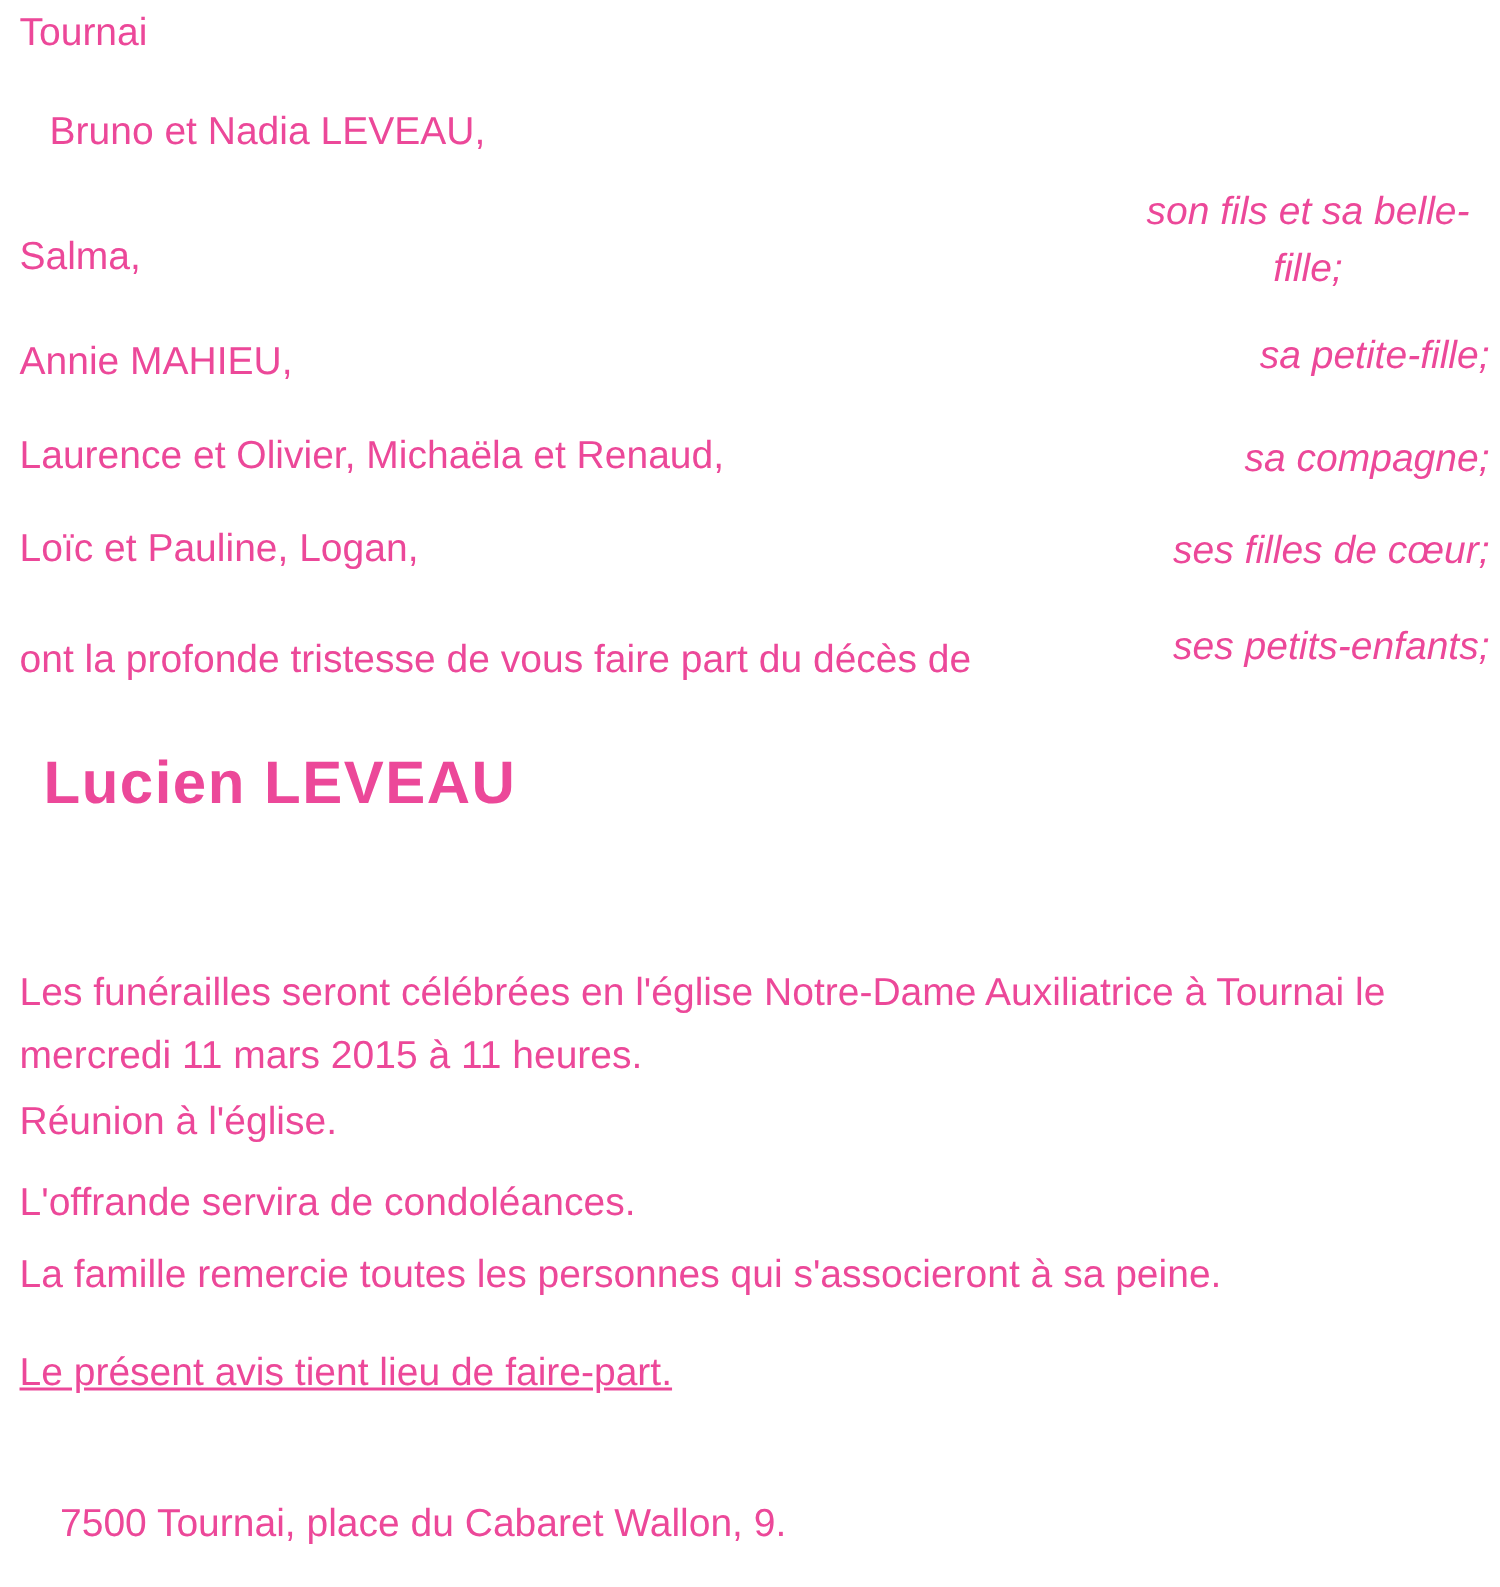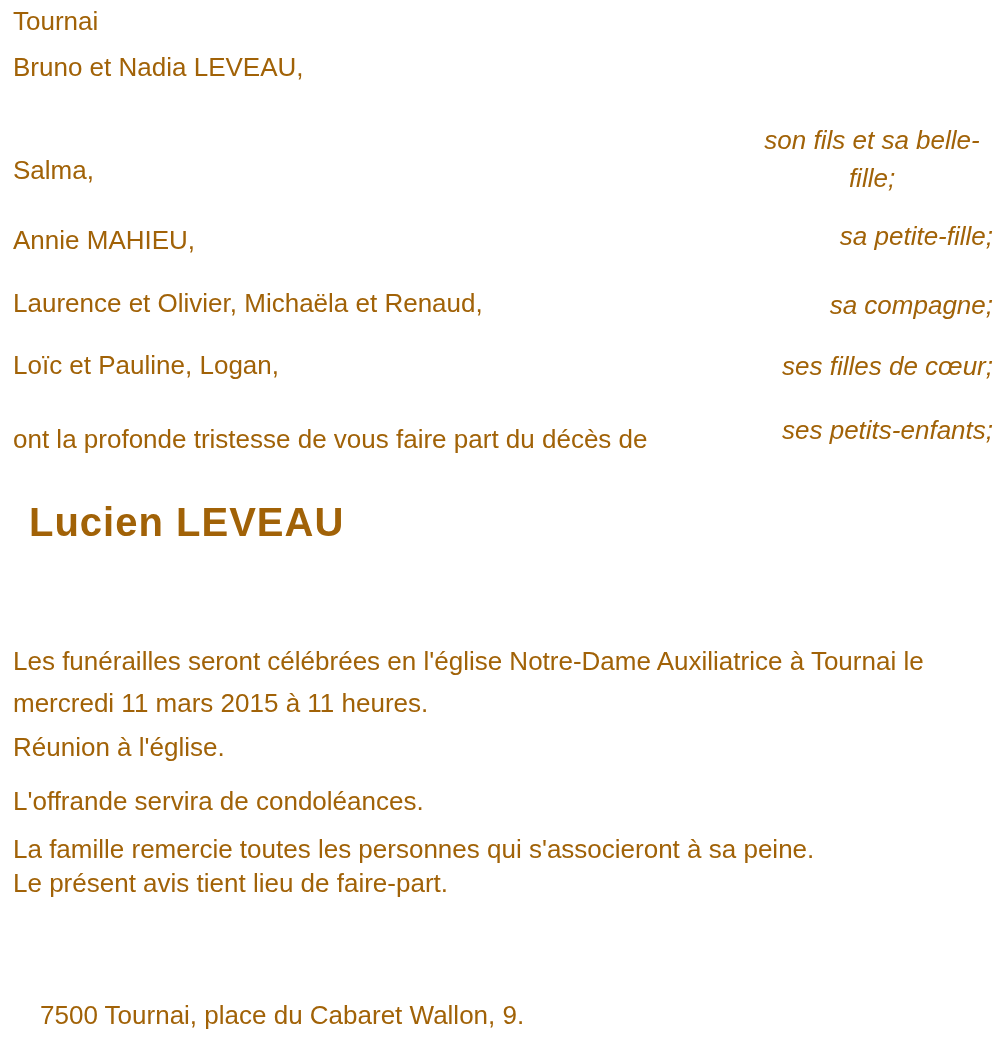--- a/index.html
+++ b/index.html
@@ -5,21 +5,21 @@
   html, body {
     margin: 0;
     padding: 0;
     background: #ffffff;
   }
   .page {
     position: relative;
     width: 1000px;
     height: 1058px;
     background: #ffffff;
-    color: #a16207;
+    color: #ec4899;
     font-family: "Liberation Sans", "DejaVu Sans", sans-serif;
     overflow: hidden;
   }
   .line {
     position: absolute;
     left: 13px;
     font-size: 26px;
     line-height: 38px;
     white-space: nowrap;
   }
@@ -56,21 +56,21 @@
     max-width: 932px;
   }
 </style>
 </head>
 <body>
 
 <div class="page">
 
   <div class="line" style="top: 2px;">Tournai</div>
 
-  <div class="line" style="top: 48px;">Bruno et Nadia LEVEAU,</div>
+  <div class="line" style="top: 68px; margin-left: 20px;">Bruno et Nadia LEVEAU,</div>
   <div class="relation wrap" style="top: 81px;">son fils et sa belle-fille;</div>
 
   <div class="line" style="top: 151px;">Salma,</div>
   <div class="relation" style="top: 177px;">sa petite-fille;</div>
 
   <div class="line" style="top: 221px;">Annie MAHIEU,</div>
   <div class="relation" style="top: 246px;">sa compagne;</div>
 
   <div class="line" style="top: 284px;">Laurence et Olivier, Michaëla et Renaud,</div>
   <div class="relation" style="top: 307px;">ses filles de cœur;</div>
@@ -84,17 +84,17 @@
 
 
   <div class="para" style="top: 640px;">Les funérailles seront célébrées en l'église Notre-Dame Auxiliatrice à Tournai le mercredi 11 mars 2015 à 11 heures.</div>
 
   <div class="line" style="top: 728px;">Réunion à l'église.</div>
 
   <div class="line" style="top: 782px;">L'offrande servira de condoléances.</div>
 
   <div class="line" style="top: 830px;">La famille remercie toutes les personnes qui s'associeront à sa peine.</div>
 
-  <div class="line" style="top: 864px;">Le présent avis tient lieu de faire-part.</div>
+  <div class="line" style="top: 895px; text-decoration: underline;">Le présent avis tient lieu de faire-part.</div>
 
   <div class="line" style="top: 996px; margin-left: 27px;">7500 Tournai, place du Cabaret Wallon, 9.</div>
 
 </div>
 
 </body></html>

